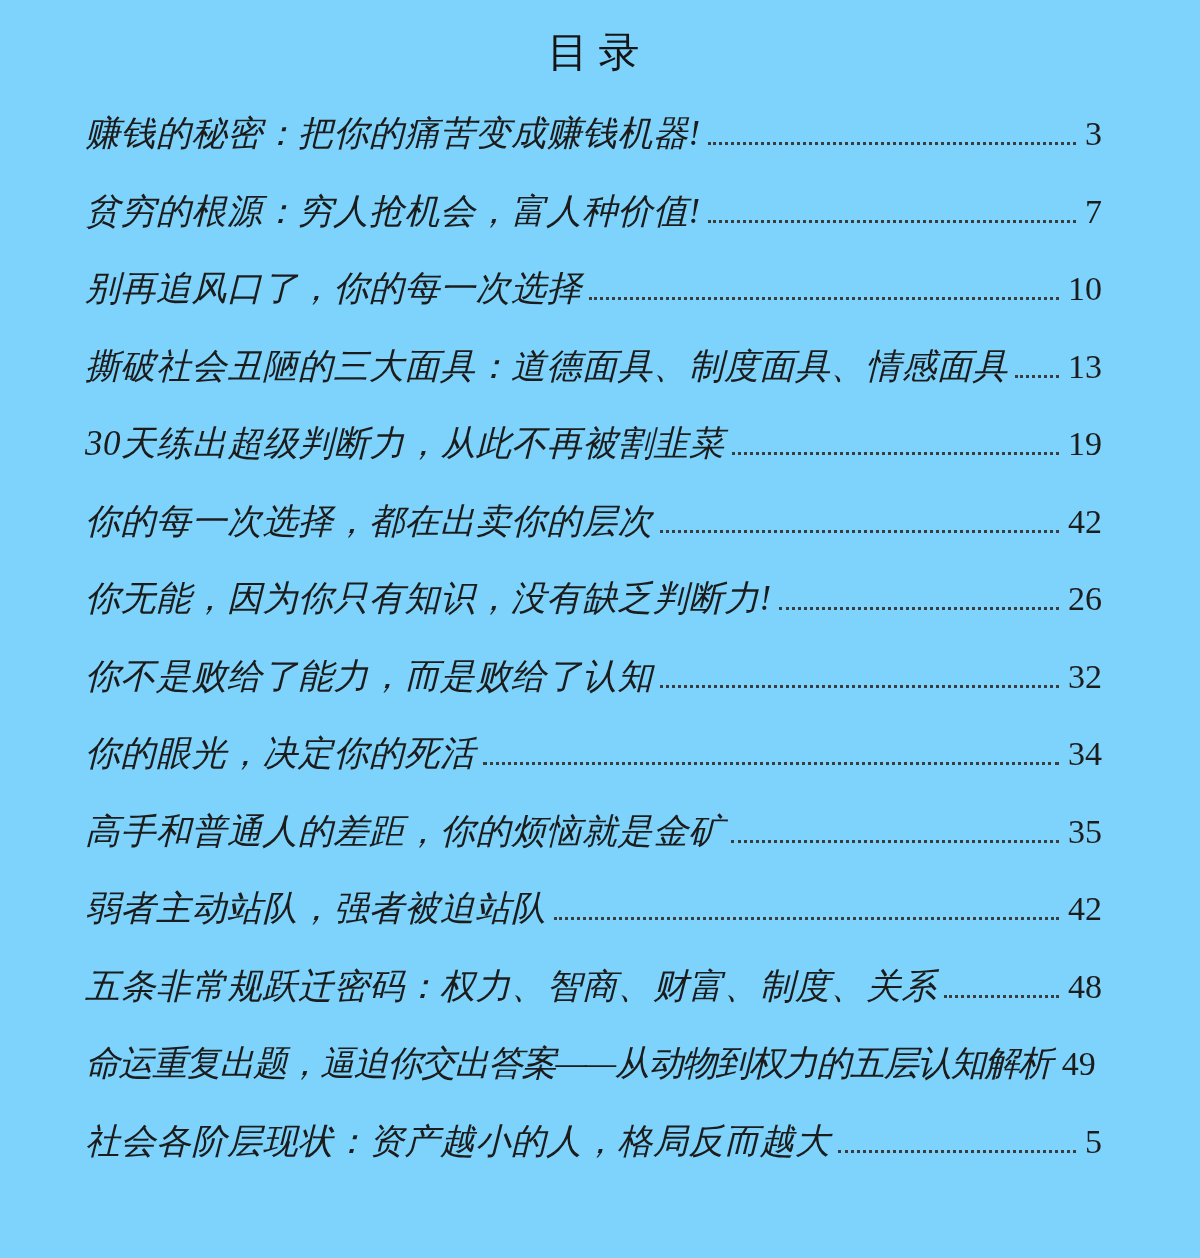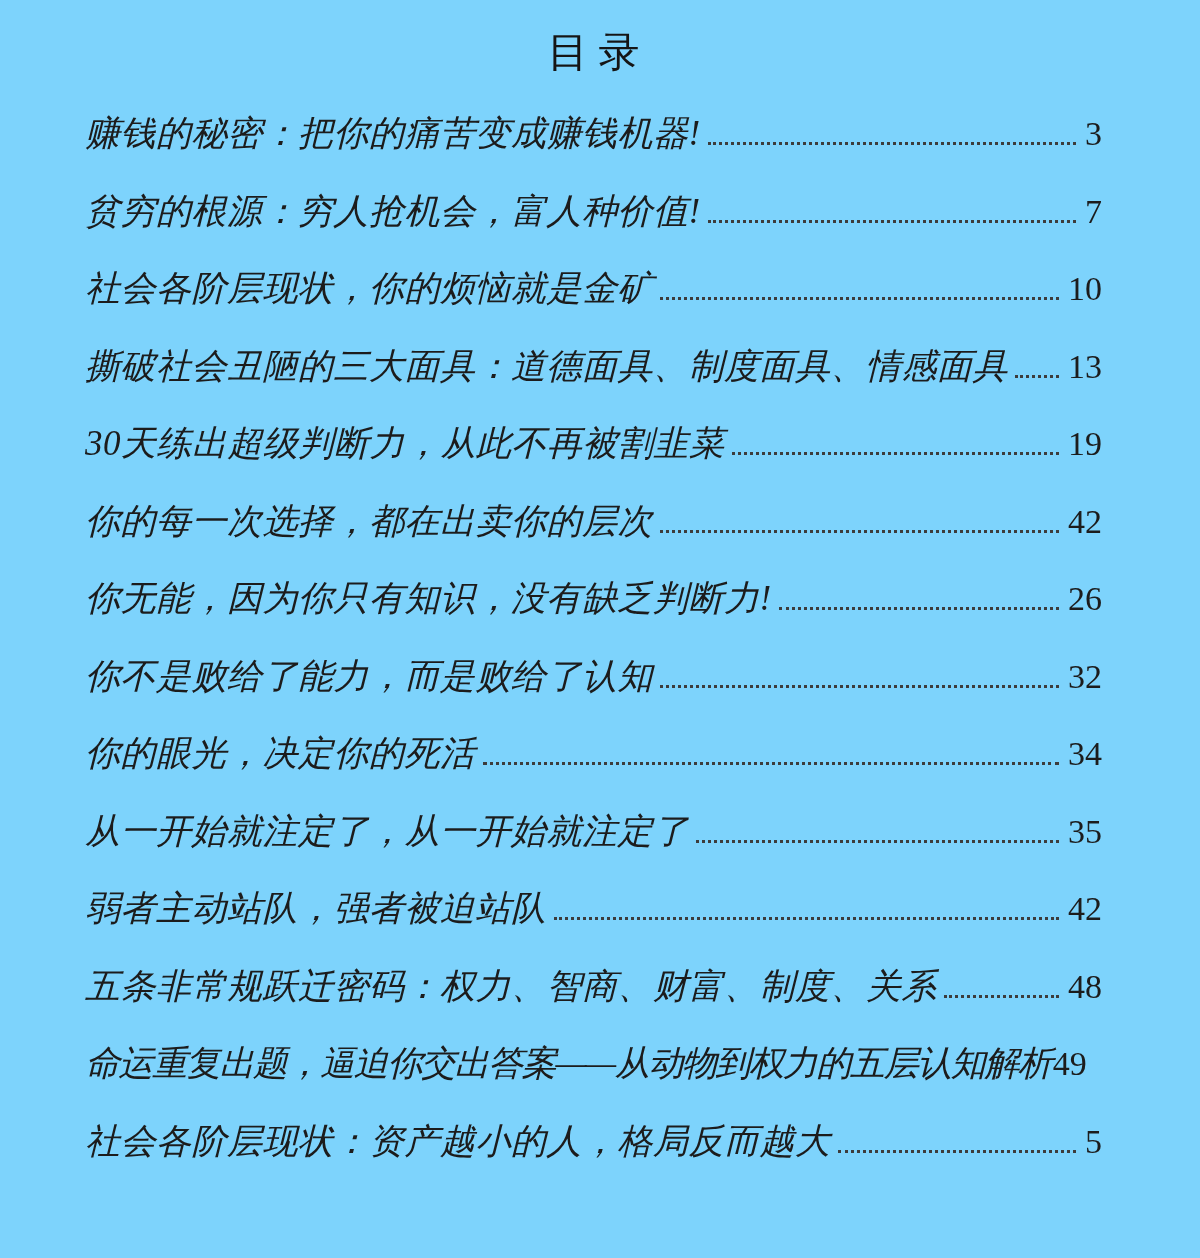--- a/index.html
+++ b/index.html
@@ -48,21 +48,21 @@
     flex: 1 1 auto;
     min-width: 14px;
     margin: 0 9px 0 7px;
     border-bottom: 3px dotted #3c3c3c;
   }
   .toc-page {
     white-space: nowrap;
     font-size: 34px;
   }
   .no-leader .toc-item-title { letter-spacing: -1.4px; }
-  .no-leader .toc-page { margin-left: 1px; }
+  .no-leader .toc-page { margin-left: 10px; }
 </style>
 </head>
 <body>
 
 <div class="page">
 
   <h1 class="doc-title">目录</h1>
 
   <div class="toc-list">
 
@@ -72,21 +72,21 @@
       <span class="toc-page">3</span>
     </div>
 
     <div class="toc-row">
       <span class="toc-item-title">贫穷的根源：穷人抢机会，富人种价值!</span>
       <span class="leader"></span>
       <span class="toc-page">7</span>
     </div>
 
     <div class="toc-row">
-      <span class="toc-item-title">社会各阶层现状，你的烦恼就是金矿</span>
+      <span class="toc-item-title">别再追风口了，你的每一次选择</span>
       <span class="leader"></span>
       <span class="toc-page">10</span>
     </div>
 
     <div class="toc-row">
       <span class="toc-item-title">撕破社会丑陋的三大面具：道德面具、制度面具、情感面具</span>
       <span class="leader"></span>
       <span class="toc-page">13</span>
     </div>
 
@@ -115,21 +115,21 @@
       <span class="toc-page">32</span>
     </div>
 
     <div class="toc-row">
       <span class="toc-item-title">你的眼光，决定你的死活</span>
       <span class="leader"></span>
       <span class="toc-page">34</span>
     </div>
 
     <div class="toc-row">
-      <span class="toc-item-title">从一开始就注定了，从一开始就注定了</span>
+      <span class="toc-item-title">高手和普通人的差距，你的烦恼就是金矿</span>
       <span class="leader"></span>
       <span class="toc-page">35</span>
     </div>
 
     <div class="toc-row">
       <span class="toc-item-title">弱者主动站队，强者被迫站队</span>
       <span class="leader"></span>
       <span class="toc-page">42</span>
     </div>
 

